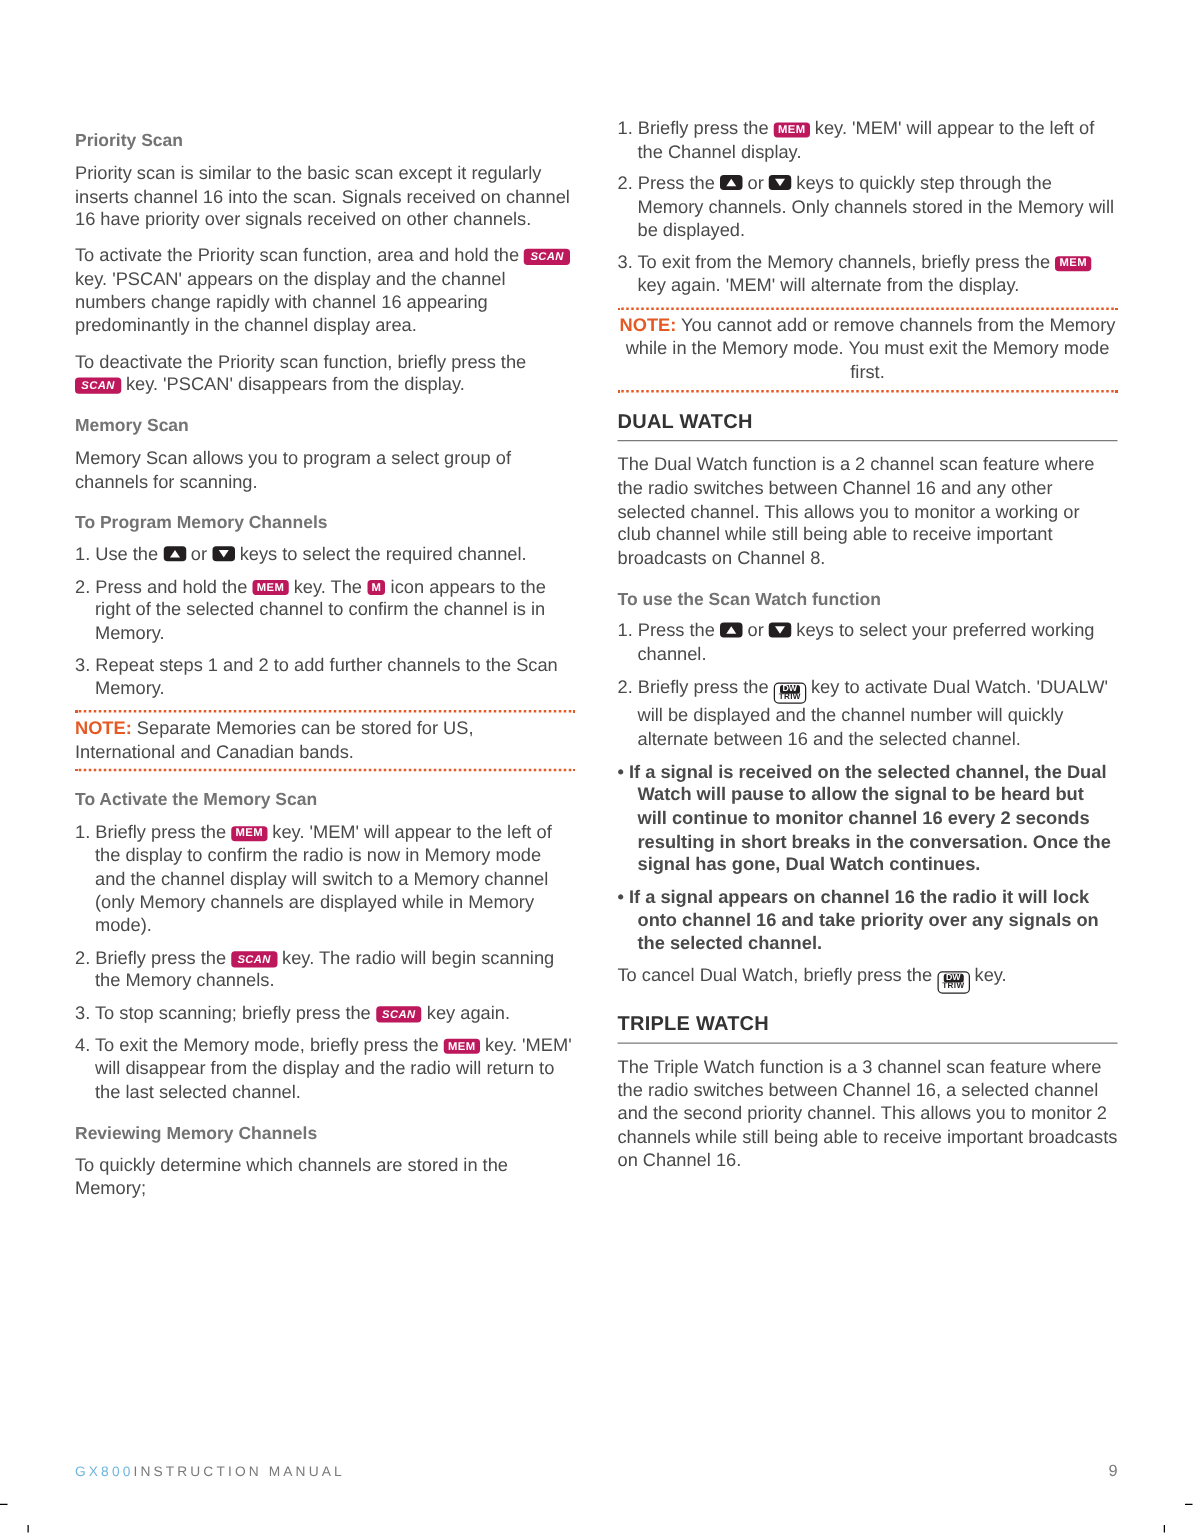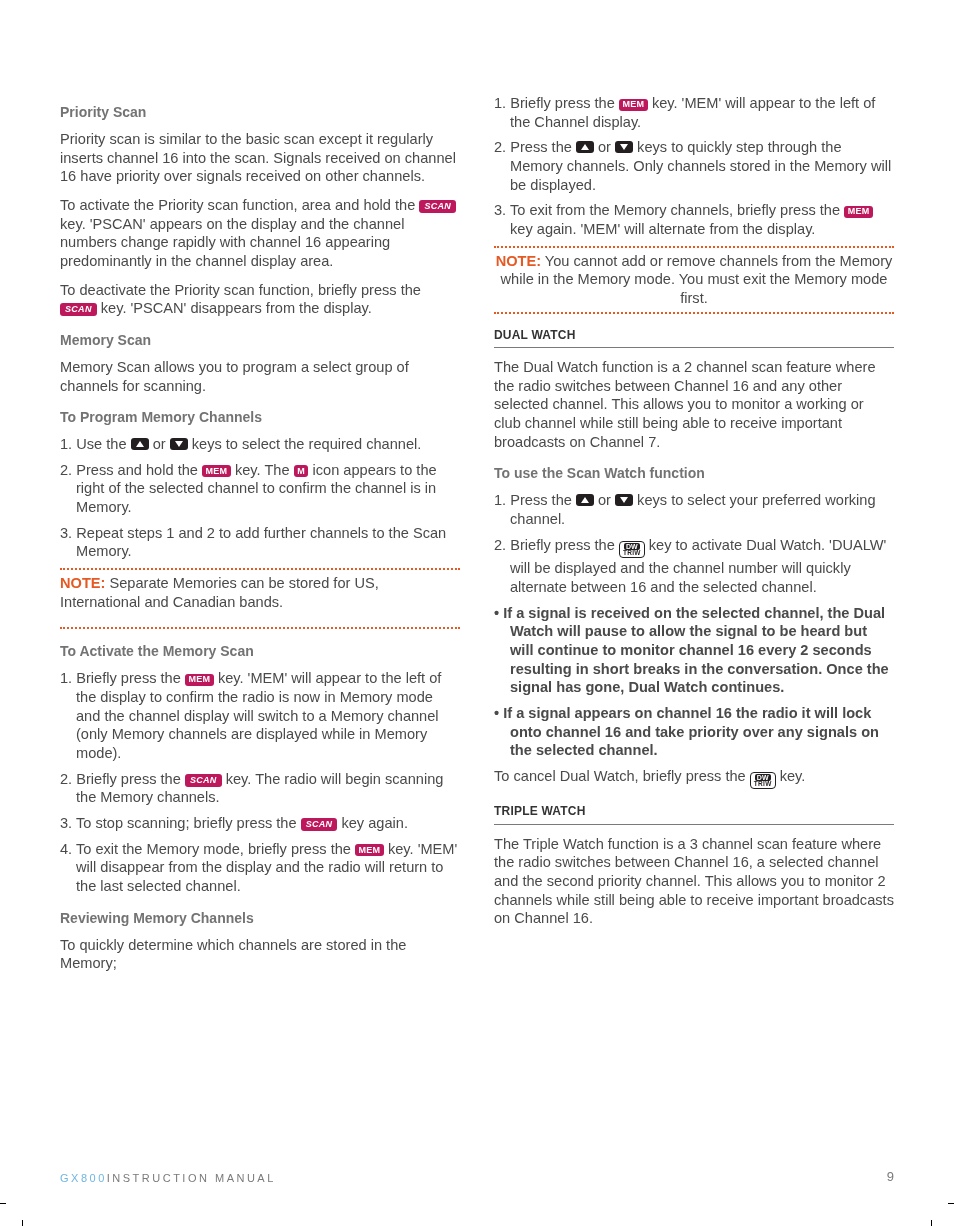--- a/index.html
+++ b/index.html
@@ -2,21 +2,21 @@
 <html><head>
 <meta charset="utf-8">
 <style>
   * { margin: 0; padding: 0; box-sizing: border-box; }
   html, body { width: 954px; height: 1226px; background: #fff; }
   body { font-family: "Myriad Pro", "Segoe UI", "Helvetica Neue", Arial, sans-serif; color: #3b3b3b; }
   .page { position: relative; width: 954px; height: 1226px; padding: 90px 60px 42px 60px; }
   .cols { display: flex; gap: 34px; }
   .col { width: 400px; font-size: 14.6px; line-height: 1.28; color: #4a4a4a; }
   .h-bold { font-size: 14px; font-weight: 700; color: #737373; margin-top: 14px; margin-bottom: 8px; }
-  .h-caps { font-size: 12px; font-weight: 700; color: #333; margin-top: 14px; margin-bottom: 4px; letter-spacing: .2px; }
+  .h-caps { font-size: 16px; font-weight: 700; color: #333; margin-top: 14px; margin-bottom: 4px; letter-spacing: .2px; }
   .rule { border: none; border-bottom: 1px solid #7a7a7a; margin-bottom: 10px; margin-top: 2px; }
   p.body { margin-bottom: 10px; }
   ol.steps { list-style: none; padding-left: 0; margin: 0 0 6px 0; }
   ol.steps > li { padding-left: 16px; text-indent: -16px; margin-bottom: 7px; }
   ul.bul { list-style: none; padding-left: 0; margin: 0 0 6px 0; font-weight: bold; }
   ul.bul > li { padding-left: 16px; text-indent: -16px; margin-bottom: 7px; }
   .noteblock { margin: 6px 0 8px 0; }
   .dots { height: 0; border-top: 2px dotted #e55a24; margin: 4px 0; }
   .note-label { color: #e55a24; font-weight: 700; }
   .keycap { display: inline-flex; align-items: center; justify-content: center; background: #be185d; color: #fff; font-size: 9px; font-weight: 700; border-radius: 3px; padding: 1.5px 3.5px 1.5px 3.5px; line-height: 1; vertical-align: baseline; text-indent: 0; letter-spacing: .3px; position: relative; top: -1px; }
@@ -74,21 +74,21 @@
             </span><span> keys to select the required channel.</span>
         </li>
         <li>
           <span>2. Press and hold the </span><span class="keycap">MEM</span><span> key. The </span><span class="keycap">M</span><span> icon appears to the right of the selected channel to confirm the channel is in Memory.</span>
         </li>
         <li>3. Repeat steps 1 and 2 to add further channels to the Scan Memory.</li>
       </ol>
 
       <div class="noteblock">
         <div class="dots"></div>
-        <p class="body" style="margin-bottom:16px;"><span class="note-label">NOTE:</span><span> Separate Memories can be stored for US, International and Canadian bands.</span></p>
+        <p class="body" style="margin-bottom:4px;"><span class="note-label">NOTE:</span><span> Separate Memories can be stored for US, International and Canadian bands.</span></p>
         <div class="dots"></div>
       </div>
 
       <div class="h-bold">To Activate the Memory Scan</div>
       <ol class="steps">
         <li>
           <span>1. Briefly press the </span><span class="keycap">MEM</span><span> key. 'MEM' will appear to the left of the display to confirm the radio is now in Memory mode and the channel display will switch to a Memory channel (only Memory channels are displayed while in Memory mode).</span>
         </li>
         <li>
           <span>2. Briefly press the </span><span class="keycap keycap-l">SCAN</span><span> key. The radio will begin scanning the Memory channels.</span>
@@ -127,21 +127,21 @@
       </ol>
 
       <div class="noteblock">
         <div class="dots"></div>
         <p class="body" style="margin-bottom:4px;text-align:center;"><span class="note-label">NOTE:</span><span> You cannot add or remove channels from the Memory while in the Memory mode. You must exit the Memory mode first.</span></p>
         <div class="dots"></div>
       </div>
 
       <div class="h-caps">DUAL WATCH</div>
       <hr class="rule">
-      <p class="body">The Dual Watch function is a 2 channel scan feature where the radio switches between Channel 16 and any other selected channel. This allows you to monitor a working or club channel while still being able to receive important broadcasts on Channel 7.</p>
+      <p class="body">The Dual Watch function is a 2 channel scan feature where the radio switches between Channel 16 and any other selected channel. This allows you to monitor a working or club channel while still being able to receive important broadcasts on Channel 8.</p>
 
       <div class="h-bold">To use the Scan Watch function</div>
       <ol class="steps">
         <li>
           <span>1. Press the </span><span class="tri">
               <svg width="10" height="8">
                 <polygon points="5,1 9,7 1,7" fill="#fff"></polygon>
               </svg>
             </span><span> or </span><span class="tri">
               <svg width="10" height="8">

